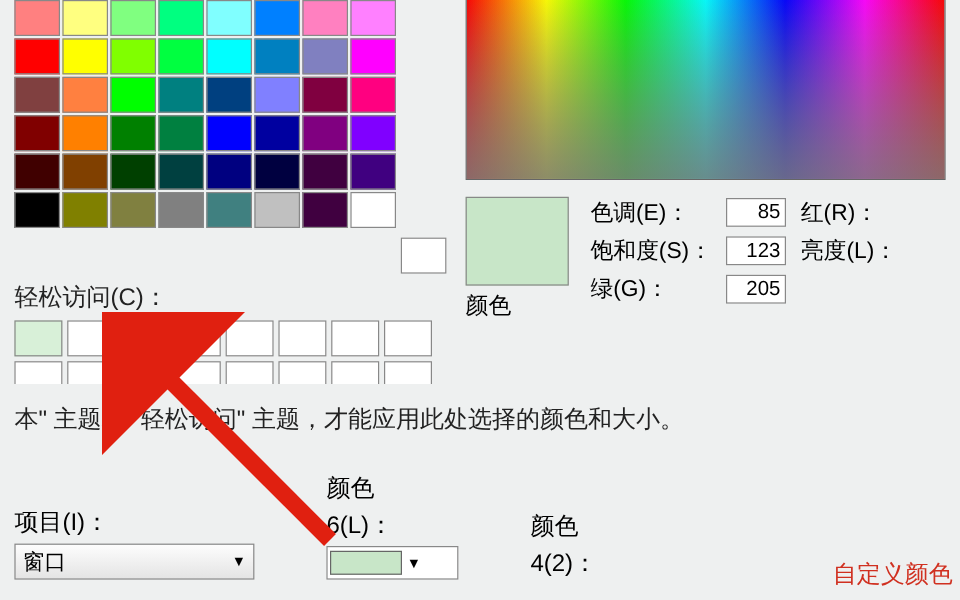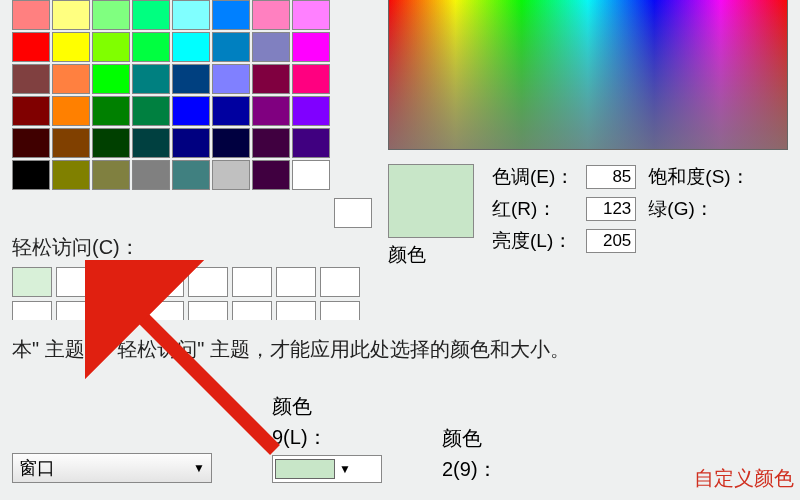--- a/index.html
+++ b/index.html
@@ -125,52 +125,53 @@
     <div class="right-col">
       <div class="spectrum"></div>
       <div class="color-preview-row">
         <div>
           <div class="preview-box"></div>
           <div class="preview-label">颜色</div>
         </div>
         <div class="val-grid">
           <span>色调(E)：</span>
           <input value="85" style="">
+          <span>红(R)：</span>
           <span>饱和度(S)：</span>
-          <span>红(R)：</span>
           <input value="123" style="">
+          <span>亮度(L)：</span>
           <span>绿(G)：</span>
-          <span>亮度(L)：</span>
           <input value="205" style="">
         </div>
       </div>
     </div>
   </div>
 </div>
 
 <div class="back-window">
   <div class="back-text">本" 主题或 "轻松访问" 主题，才能应用此处选择的颜色和大小。</div>
   <div class="back-row">
     <div class="back-group">
+      <span>项目(I)：</span>
       <div class="combo">
         <span>窗口</span>
         <span class="chev">▼</span>
       </div>
     </div>
     <div class="back-group">
       <div><span>颜色</span></div>
-      <span>9(L)：</span>
+      <span>6(L)：</span>
       <div class="color-combo">
         <div class="color-chip"></div>
         <span class="chev">▼</span>
       </div>
     </div>
     <div class="back-group">
       <div><span>颜色</span></div>
-      <span>2(9)：</span>
+      <span>4(2)：</span>
     </div>
   </div>
 </div>
 
 <svg class="arrow" viewBox="0 0 220 210">
   <defs>
       <marker id="ah" markerWidth="20" markerHeight="20" refX="4" refY="10" orient="auto">
     <path d="M0,0 L0,20 L20,10 Z" fill="#e02010"></path>
       </marker>
     </defs>

